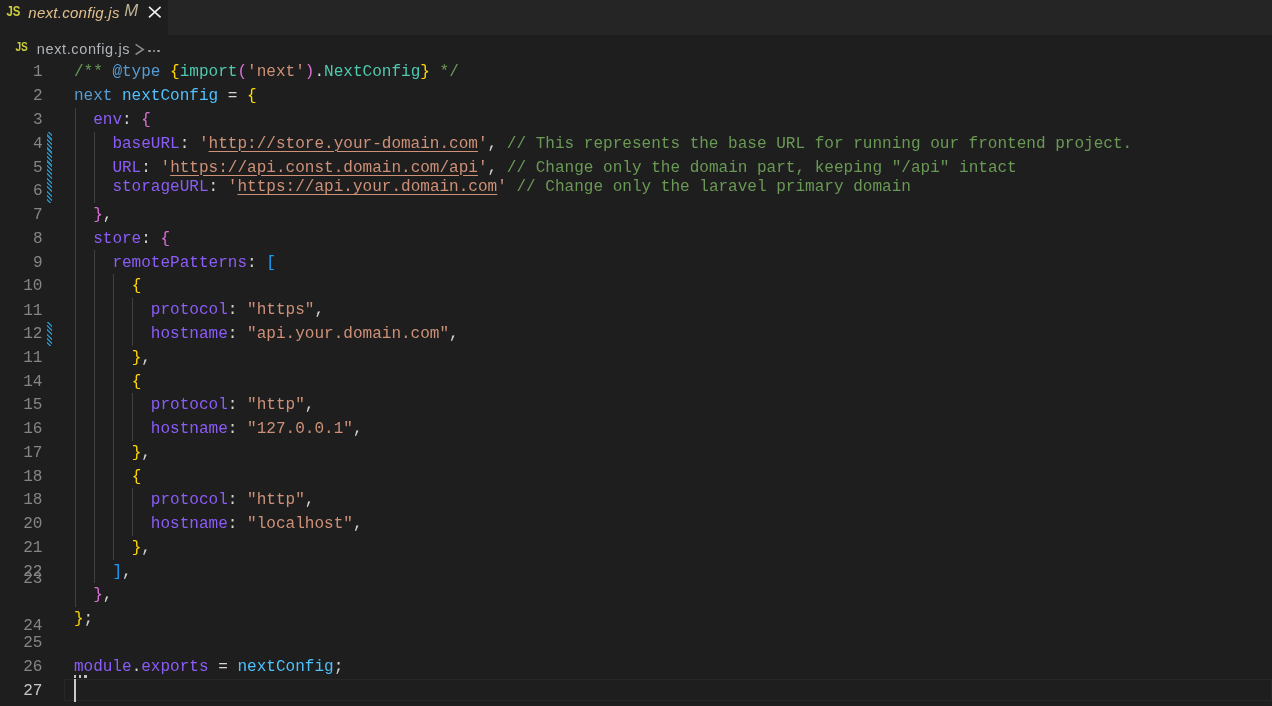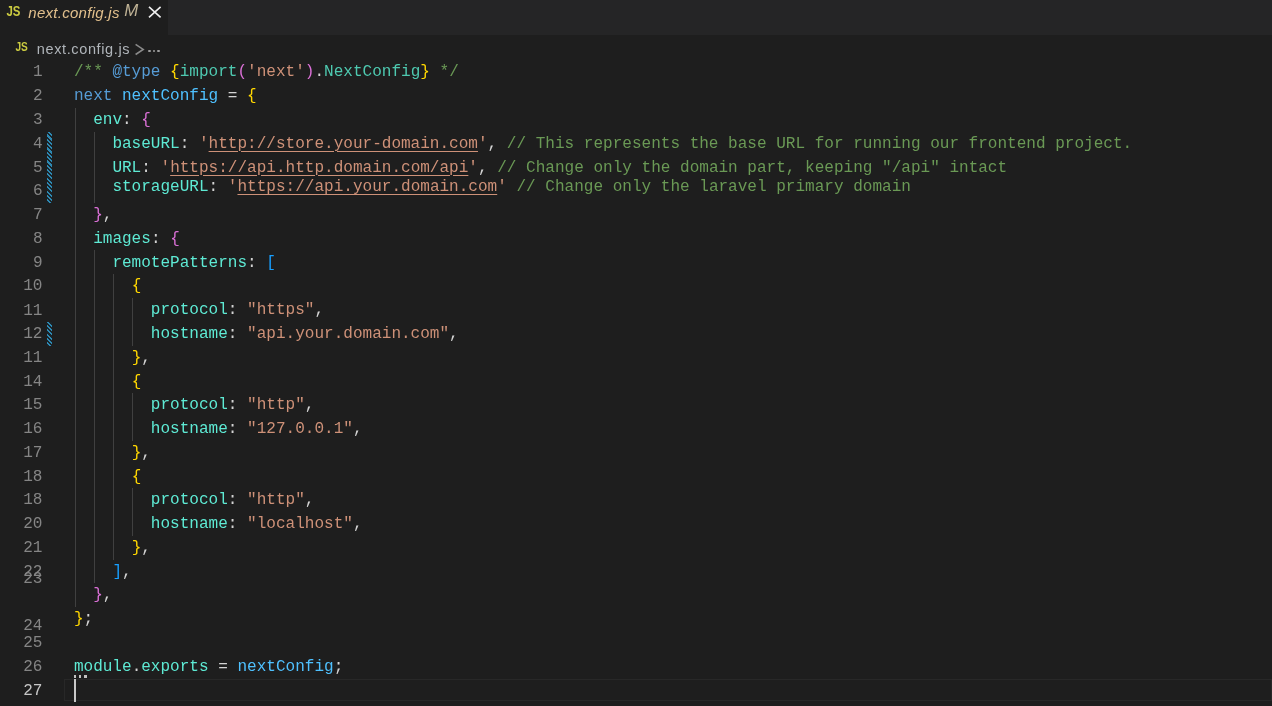--- a/index.html
+++ b/index.html
@@ -1,19 +1,19 @@
 <!DOCTYPE html>
 <html><head><meta charset="utf-8"><style>
 html,body{margin:0;padding:0;background:#1e1e1e;width:1272px;height:706px;overflow:hidden}
 *{box-sizing:border-box}
 .mono{font-family:"Liberation Mono",monospace;font-size:16.042px;line-height:23.773px;white-space:pre;padding-top:1.2px}
 .abs{position:absolute}
 .ln{left:0;width:42.5px;text-align:right;color:#858585}
 .cl{left:73.9px;color:#d4d4d4}
-.c{color:#6a9955}.k{color:#569cd6}.v{color:#4fc1ff}.p{color:#5eead4}.s{color:#ce9178}.w{color:#d4d4d4}.t{color:#4ec9b0}
+.c{color:#6a9955}.k{color:#569cd6}.v{color:#4fc1ff}.p{color:#8b5cf6}.s{color:#ce9178}.w{color:#d4d4d4}.t{color:#4ec9b0}
 .g1{color:#ffd700}.g2{color:#da70d6}.g3{color:#179fff}
 i{font-style:normal}
 .u{text-decoration:underline;text-underline-offset:2.5px;text-decoration-thickness:1px}
 .um{}
 .guide{width:1px;background:#404040}
 .gm{left:47.3px;width:4.9px;background:repeating-linear-gradient(45deg,#1b2429 0px,#1b2429 1.5px,#2d89b3 1.5px,#2d89b3 3.05px)}
 </style></head><body>
 <div class="abs" style="left:0;top:0;width:1272px;height:35px;background:#252526"></div>
 <div class="abs" style="left:0;top:0;width:168px;height:35px;background:#1e1e1e"></div>
 <svg class="abs" style="left:6px;top:4px" width="18" height="15">
@@ -46,27 +46,27 @@
 <div class="abs gm" style="top:321.80px;height:23.77px"></div>
 <div class="abs mono ln" style="top:60.30px">1</div>
 <div class="abs mono cl" style="top:60.30px"><i class="c">/** </i><i class="k">@type</i> <i class="g1">{</i><i class="t">import</i><i class="g2">(</i><i class="s">'next'</i><i class="g2">)</i><i class="w">.</i><i class="t">NextConfig</i><i class="g1">}</i><i class="c"> */</i></div>
 <div class="abs mono ln" style="top:84.07px">2</div>
 <div class="abs mono cl" style="top:84.07px"><i class="k">next</i> <i class="v">nextConfig</i> <i class="w">=</i> <i class="g1">{</i></div>
 <div class="abs mono ln" style="top:107.85px">3</div>
 <div class="abs mono cl" style="top:107.85px">  <i class="p">env</i><i class="w">:</i> <i class="g2">{</i></div>
 <div class="abs mono ln" style="top:131.62px">4</div>
 <div class="abs mono cl" style="top:131.62px">    <i class="p">baseURL</i><i class="w">:</i> <i class="s">'<i class="u">http://store.your-domain.com</i>'</i><i class="w">,</i> <i class="c">// This represents the base URL for running our frontend project.</i></div>
 <div class="abs mono ln" style="top:155.39px">5</div>
-<div class="abs mono cl" style="top:155.39px">    <i class="p">URL</i><i class="w">:</i> <i class="s">'<i class="u">https://api.http.domain.com/api</i>'</i><i class="w">,</i> <i class="c">// Change only the domain part, keeping "/api" intact</i></div>
+<div class="abs mono cl" style="top:155.39px">    <i class="p">URL</i><i class="w">:</i> <i class="s">'<i class="u">https://api.const.domain.com/api</i>'</i><i class="w">,</i> <i class="c">// Change only the domain part, keeping "/api" intact</i></div>
 <div class="abs mono ln" style="top:179.16px">6</div>
 <div class="abs mono cl" style="top:175px">    <i class="p">storageURL</i><i class="w">:</i> <i class="s">'<i class="u">https://api.your.domain.com</i>'</i> <i class="c">// Change only the laravel primary domain</i></div>
 <div class="abs mono ln" style="top:202.94px">7</div>
 <div class="abs mono cl" style="top:202.94px">  <i class="g2">}</i><i class="w">,</i></div>
 <div class="abs mono ln" style="top:226.71px">8</div>
-<div class="abs mono cl" style="top:226.71px">  <i class="p">images</i><i class="w">:</i> <i class="g2">{</i></div>
+<div class="abs mono cl" style="top:226.71px">  <i class="p">store</i><i class="w">:</i> <i class="g2">{</i></div>
 <div class="abs mono ln" style="top:250.48px">9</div>
 <div class="abs mono cl" style="top:250.48px">    <i class="p">remotePatterns</i><i class="w">:</i> <i class="g3">[</i></div>
 <div class="abs mono ln" style="top:274.26px">10</div>
 <div class="abs mono cl" style="top:274.26px">      <i class="g1">{</i></div>
 <div class="abs mono ln" style="top:299px">11</div>
 <div class="abs mono cl" style="top:298.03px">        <i class="p">protocol</i><i class="w">:</i> <i class="s">"https"</i><i class="w">,</i></div>
 <div class="abs mono ln" style="top:321.80px">12</div>
 <div class="abs mono cl" style="top:321.80px">        <i class="p">hostname</i><i class="w">:</i> <i class="s">"api.your.domain.com"</i><i class="w">,</i></div>
 <div class="abs mono ln" style="top:345.58px">11</div>
 <div class="abs mono cl" style="top:345.58px">      <i class="g1">}</i><i class="w">,</i></div>

